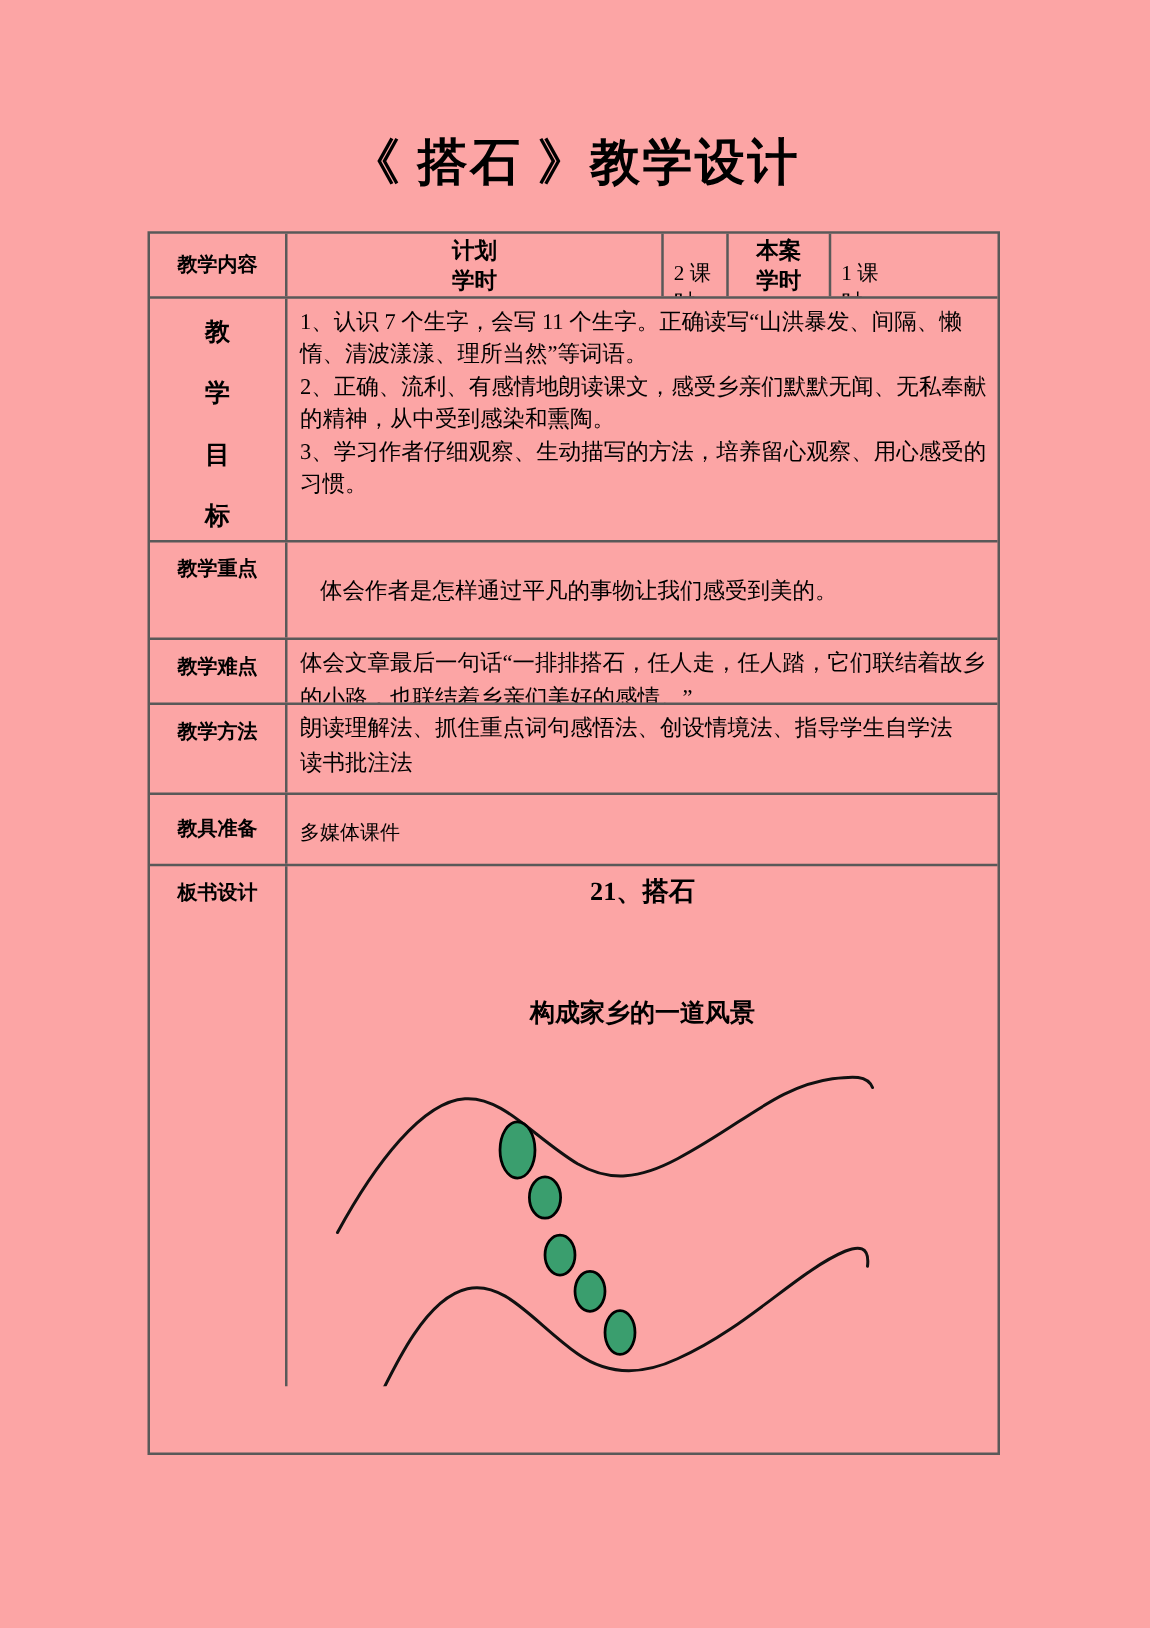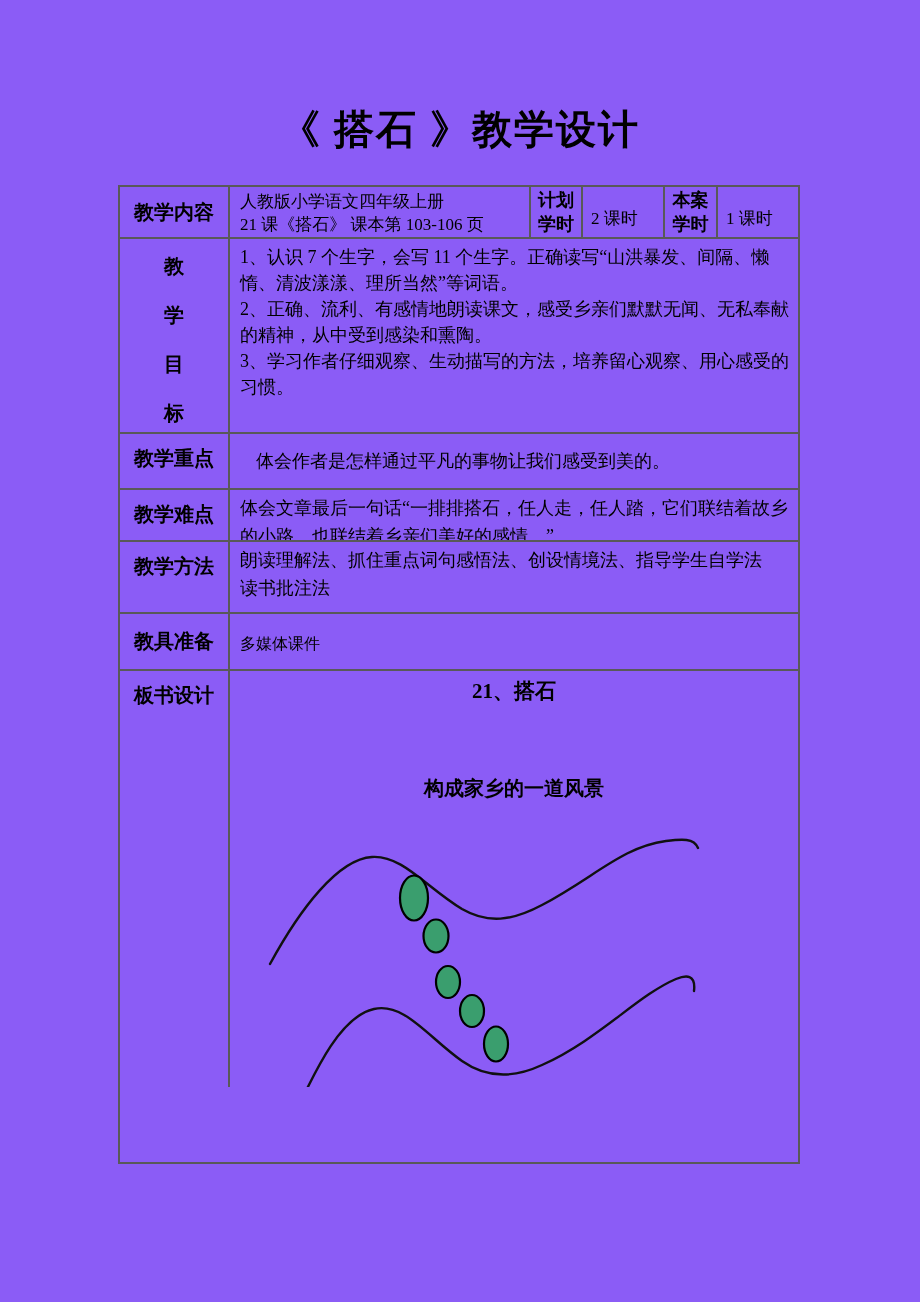--- a/index.html
+++ b/index.html
@@ -1,44 +1,44 @@
 <!DOCTYPE html>
 <html><head>
 <meta charset="utf-8">
 <style>
   html,body{margin:0;padding:0;background:#ffffff;}
   .page{
-    position:relative;width:920px;height:1302px;background:#8b5cf6;
+    position:relative;width:920px;height:1302px;background:#fca5a5;
     font-family:"Liberation Serif","DejaVu Serif",serif;color:#000;
     overflow:hidden;
   }
   .doc-title{
     position:absolute;top:102px;left:0;width:920px;
     text-align:center;font-size:40px;font-weight:bold;letter-spacing:2px;
     margin:0;
   }
   .tbl{
     position:absolute;left:118px;top:185px;width:682px;height:979px;
     box-sizing:border-box;border:2px solid #595959;
   }
   .row{display:grid;box-sizing:border-box;border-bottom:2px solid #595959;}
   .row:last-child{border-bottom:none;}
   .cell{box-sizing:border-box;border-right:2px solid #595959;overflow:hidden;}
   .cell:last-child{border-right:none;}
 
   .row1{grid-template-columns:110px 301px 52px 82px 53px 1fr;height:52px;}
   .row2{grid-template-columns:110px 1fr;height:195px;}
-  .row3{grid-template-columns:110px 1fr;height:56px;}
+  .row3{grid-template-columns:110px 1fr;height:78px;}
   .row4{grid-template-columns:110px 1fr;height:52px;}
   .row5{grid-template-columns:110px 1fr;height:72px;}
   .row6{grid-template-columns:110px 1fr;height:57px;}
   .row7{grid-template-columns:110px 1fr;height:416px;border-bottom:none;}
 
   .lbl{
-    font-weight:bold;font-size:20px;text-align:center;
+    font-weight:bold;font-size:16px;text-align:center;
     display:flex;align-items:center;justify-content:center;
   }
   .lbl-top{align-items:flex-start;padding-top:11px;}
   .lbl-vert{
     display:block;white-space:pre-line;line-height:49px;
     padding-top:3px;font-weight:bold;font-size:20px;text-align:center;
   }
   .lbl-sm{
     font-weight:bold;font-size:18px;line-height:24px;text-align:center;
     display:flex;align-items:center;justify-content:center;
@@ -60,24 +60,20 @@
 <body>
 
 <div class="page">
 
   <h1 class="doc-title">《 搭石 》教学设计</h1>
 
   <div class="tbl">
 
     <div class="row row1">
       <div class="cell lbl">教学内容</div>
-      <div class="cell c-content">
-        <div>人教版小学语文四年级上册</div>
-        <div>21 课《搭石》  课本第 103-106 页</div>
-      </div>
       <div class="cell lbl-sm c-pre">计划
 学时</div>
       <div class="cell val">2 课时</div>
       <div class="cell lbl-sm c-pre">本案
 学时</div>
       <div class="cell val">1 课时</div>
     </div>
 
     <div class="row row2">
       <div class="cell lbl-vert">教

